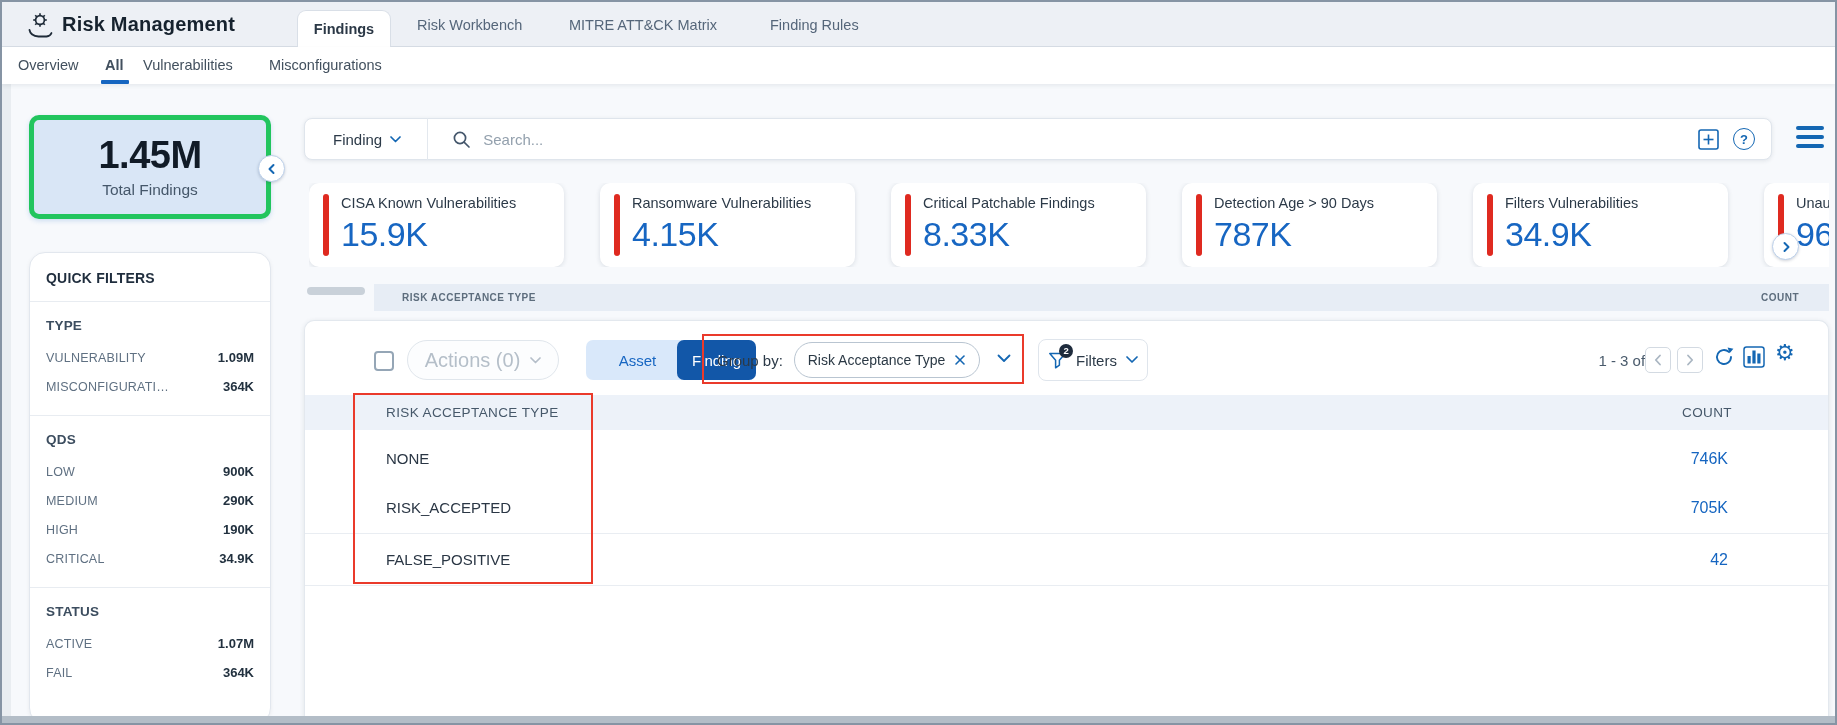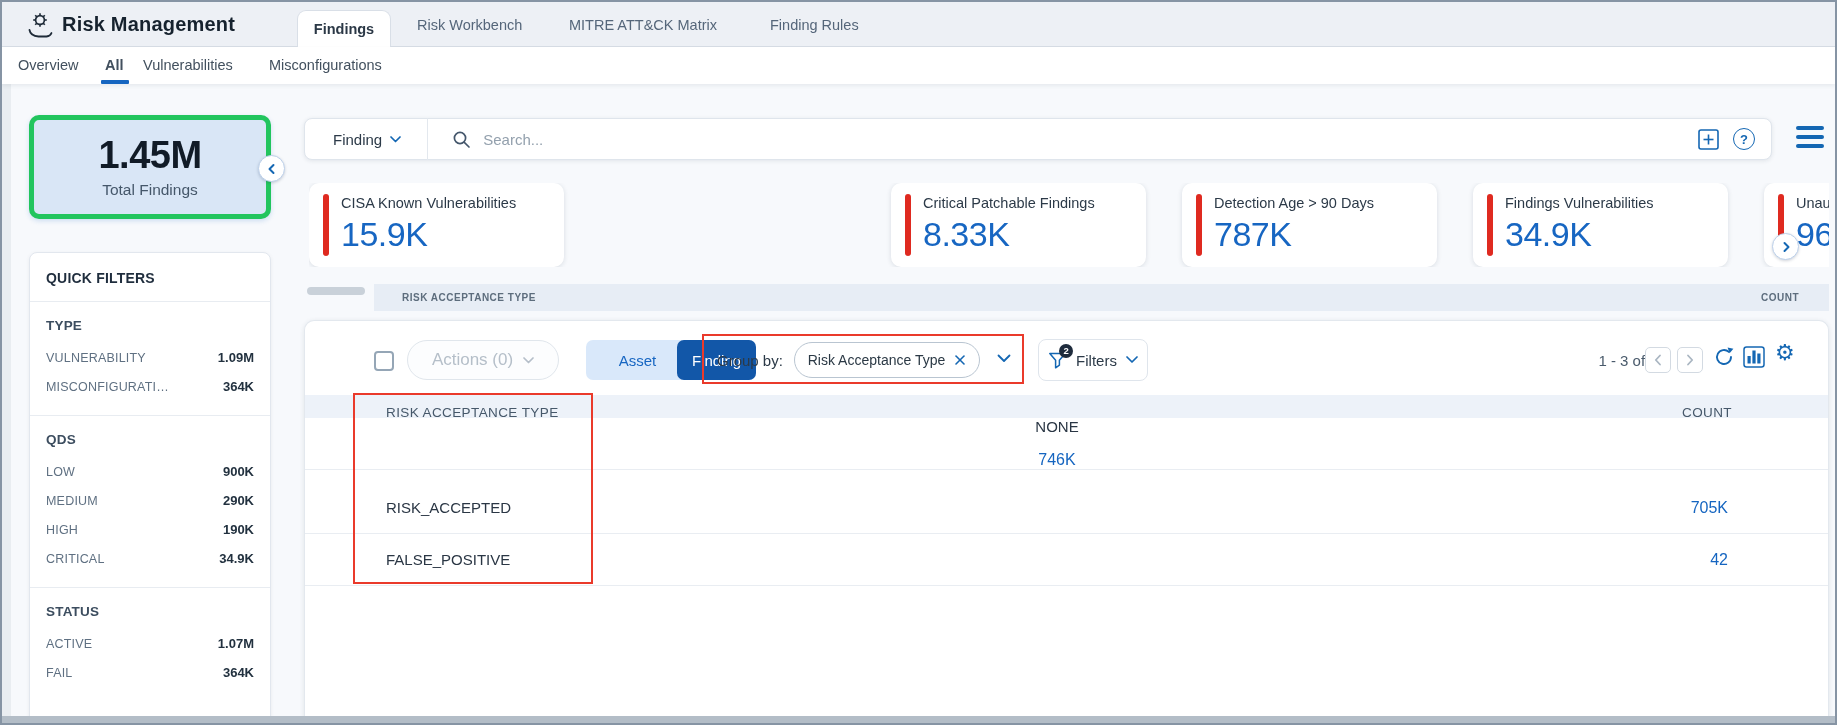--- a/index.html
+++ b/index.html
@@ -25,21 +25,21 @@
 
   .left-gutter { position:absolute; left:0; top:82px; width:9px; height:633px; background:#e9edf1; }
   .edge-bottom { position:absolute; left:0; bottom:0; width:1833px; height:7px; background:#b3bdc7; z-index:60; }
 
   
   .total-card { position:absolute; left:27px; top:113px; width:242px; height:104px; background:#d9e6f6; border:5px solid #22c55e; border-radius:10px; box-shadow:0 2px 5px rgba(21,101,192,.18); text-align:center; }
   .total-value { margin-top:14px; font-size:38px; font-weight:bold; color:#111b27; letter-spacing:-.5px; }
   .total-label { margin-top:4px; font-size:15.5px; color:#45576a; }
   .collapse-btn { position:absolute; left:256px; top:153px; width:27px; height:27px; background:#fff; border:1px solid #bcd0ea; border-radius:50%; box-shadow:0 1px 3px rgba(20,40,70,.2); display:flex; align-items:center; justify-content:center; cursor:pointer; z-index:5; }
 
-  .qf-card { position:absolute; left:27px; top:250px; width:242px; height:472px; background:#fff; border:1px solid #e2e7ee; border-radius:8px; box-shadow:0 1px 4px rgba(0,0,0,.06); overflow:hidden; }
+  .qf-card { position:absolute; left:27px; top:250px; width:242px; height:472px; background:#fff; border:1px solid #e2e7ee; border-radius:16px; box-shadow:0 1px 4px rgba(0,0,0,.06); overflow:hidden; }
   .qf-title { padding:17px 16px 15px 16px; font-size:14px; font-weight:bold; color:#1f2d3d; letter-spacing:.2px; border-bottom:1px solid #e8ecf1; }
   .qf-section { padding:16px 16px 14px 16px; }
   .qf-section + .qf-section { border-top:1px solid #e8ecf1; }
   .qf-sec-title { font-size:13.5px; font-weight:bold; color:#3c4d5f; margin-bottom:10px; letter-spacing:.2px; }
   .qf-item { display:flex; justify-content:space-between; align-items:center; padding:7px 0; cursor:pointer; }
   .qf-item-label { font-size:12.5px; color:#5f7082; letter-spacing:.2px; }
   .qf-item-value { font-size:13px; font-weight:bold; color:#22313f; }
 
   
   .searchbar { position:absolute; left:302px; top:116px; width:1468px; height:42px; background:#fff; border:1px solid #dfe5ec; border-radius:8px; box-shadow:0 1px 4px rgba(25,45,70,.10); display:flex; align-items:center; z-index:2; }
@@ -63,21 +63,21 @@
   .cards-nav { position:absolute; left:1770px; top:231px; width:27px; height:27px; background:#fff; border:1px solid #bcd0ea; border-radius:50%; box-shadow:0 1px 3px rgba(20,40,70,.2); display:flex; align-items:center; justify-content:center; cursor:pointer; z-index:4; }
 
   
   .scroll-thumb { position:absolute; left:305px; top:285px; width:58px; height:8px; background:#c9d1d9; border-radius:4px; z-index:2; cursor:pointer; }
   .strip { position:absolute; left:372px; top:282px; width:1455px; height:27px; background:#e7edf5; display:flex; align-items:center; justify-content:space-between; padding:0 30px 0 28px; }
   .strip span { font-size:10px; font-weight:bold; color:#5d6d7d; letter-spacing:.5px; }
 
   
   .panel { position:absolute; left:302px; top:318px; width:1525px; height:407px; background:#fff; border:1px solid #e3e8ee; border-bottom:none; border-radius:10px 10px 0 0; box-shadow:0 1px 5px rgba(25,45,70,.10); }
   .checkbox { position:absolute; left:69px; top:30px; width:20px; height:20px; border:2px solid #95a6b6; border-radius:4px; background:#fff; cursor:pointer; }
-  .actions-btn { position:absolute; left:102px; top:19px; width:152px; height:40px; border:1px solid #e0e6ec; border-radius:20px; background:#fcfdfe; display:flex; align-items:center; justify-content:center; gap:10px; font-size:17px; color:#b5bfc9; cursor:default; }
+  .actions-btn { position:absolute; left:102px; top:19px; width:152px; height:40px; border:1px solid #e0e6ec; border-radius:20px; background:#fcfdfe; display:flex; align-items:center; justify-content:center; gap:10px; font-size:20px; color:#b5bfc9; cursor:default; }
   .segment { position:absolute; left:281px; top:19px; width:170px; height:40px; background:#d9e8fa; border-radius:7px; display:flex; cursor:pointer; }
   .seg-asset { flex:1; display:flex; align-items:center; justify-content:center; font-size:15px; color:#1766c2;margin-left:12px; }
   .seg-finding { flex:1; display:flex; align-items:center; justify-content:center; font-size:15px; color:#fff; background:#1257a8; border-radius:7px; }
   .groupby-label { position:absolute; left:412px; top:31px; font-size:15px; color:#2c3a48; }
   .gb-pill { position:absolute; left:489px; top:21px; width:186px; height:36px; border:1px solid #b9c5d1; border-radius:18px; background:#fff; display:flex; align-items:center; justify-content:center; gap:9px; font-size:14px; color:#2b3945; cursor:pointer; }
   .gb-chevron { position:absolute; left:692px; top:33px; cursor:pointer; }
   .filters-btn { position:absolute; left:733px; top:18px; width:110px; height:42px; border:1px solid #dfe5ec; border-radius:8px; background:#fff; display:flex; align-items:center; justify-content:center; gap:9px; font-size:15px; color:#2c3a48; cursor:pointer; }
   .funnel-wrap { position:relative; width:19px; height:19px; }
   .filters-badge { position:absolute; right:-6px; top:-7px; width:14px; height:14px; background:#1e2b3c; color:#fff; border-radius:50%; font-size:9.5px; font-weight:bold; display:flex; align-items:center; justify-content:center; }
   .pag-text { position:absolute; left:1272px; top:31px; width:102px; text-align:center; font-size:15px; color:#4a5b6c; }
@@ -85,21 +85,21 @@
   .pag-btn { position:absolute; top:26px; width:26px; height:26px; border:1px solid #d3dae2; border-radius:5px; background:#fff; display:flex; align-items:center; justify-content:center; cursor:default; }
   .pag-prev { left:1340px; } .pag-next { left:1372px; }
   .tool-icon { position:absolute; top:25px; cursor:pointer; }
   .icon-refresh { left:1408px; }
   .icon-chart { left:1438px; }
   .icon-gear { left:1470px; top:21px; font-family:"DejaVu Sans",sans-serif; font-size:22px; color:#1467b3; line-height:1; }
 
   .thead { position:absolute; left:0; top:74px; width:1523px; height:35px; background:#edf2f9; display:flex; align-items:center; justify-content:space-between; padding:0 96px 0 81px; }
   .thead span { font-size:13.5px; color:#46586a; letter-spacing:.4px; }
   .trow { position:absolute; left:0; width:1523px; height:52px; border-bottom:1px solid #e9edf2; display:flex; align-items:center; justify-content:space-between; padding:0 100px 0 81px; background:#fff; }
-  .trow-0 { top:97px;flex-direction:column; } .trow-1 { top:161px; } .trow-2 { top:213px; }
+  .trow-0 { top:112px; } .trow-1 { top:161px; } .trow-2 { top:213px; }
   .trow-type { font-size:15px; color:#2a3644; }
   .trow-count { font-size:16px; font-weight:500; color:#1565c0; cursor:pointer; }
 
   
   .redbox { position:absolute; border:2.5px solid #ea3a2b; background:transparent; z-index:50; pointer-events:none; }
   .rb1 { left:700px; top:332px; width:322px; height:50px; }
   .rb2 { left:351px; top:391px; width:240px; height:191px; }
 
   svg { display:block; }
 </style>
@@ -235,33 +235,38 @@
       <div></div>
       <div></div>
     </div>
 
   <div class="cards-row">
     <div class="stat-card" style="left:0">
       <div class="sc-bar"></div>
       <div class="sc-title">CISA Known Vulnerabilities</div>
       <div class="sc-value">15.9K</div>
     </div>
+    <div class="stat-card" style="left:291px">
+      <div class="sc-bar"></div>
+      <div class="sc-title">Ransomware Vulnerabilities</div>
+      <div class="sc-value">4.15K</div>
+    </div>
     <div class="stat-card" style="left:582px">
       <div class="sc-bar"></div>
       <div class="sc-title">Critical Patchable Findings</div>
       <div class="sc-value">8.33K</div>
     </div>
     <div class="stat-card" style="left:873px">
       <div class="sc-bar"></div>
       <div class="sc-title">Detection Age &gt; 90 Days</div>
       <div class="sc-value">787K</div>
     </div>
     <div class="stat-card" style="left:1164px">
       <div class="sc-bar"></div>
-      <div class="sc-title">Findings Vulnerabilities</div>
+      <div class="sc-title">Filters Vulnerabilities</div>
       <div class="sc-value">34.9K</div>
     </div>
     <div class="stat-card" style="left:1455px">
       <div class="sc-bar"></div>
       <div class="sc-title">Unau</div>
       <div class="sc-value">96</div>
     </div>
   </div>
   <div class="cards-nav">
     <span>

